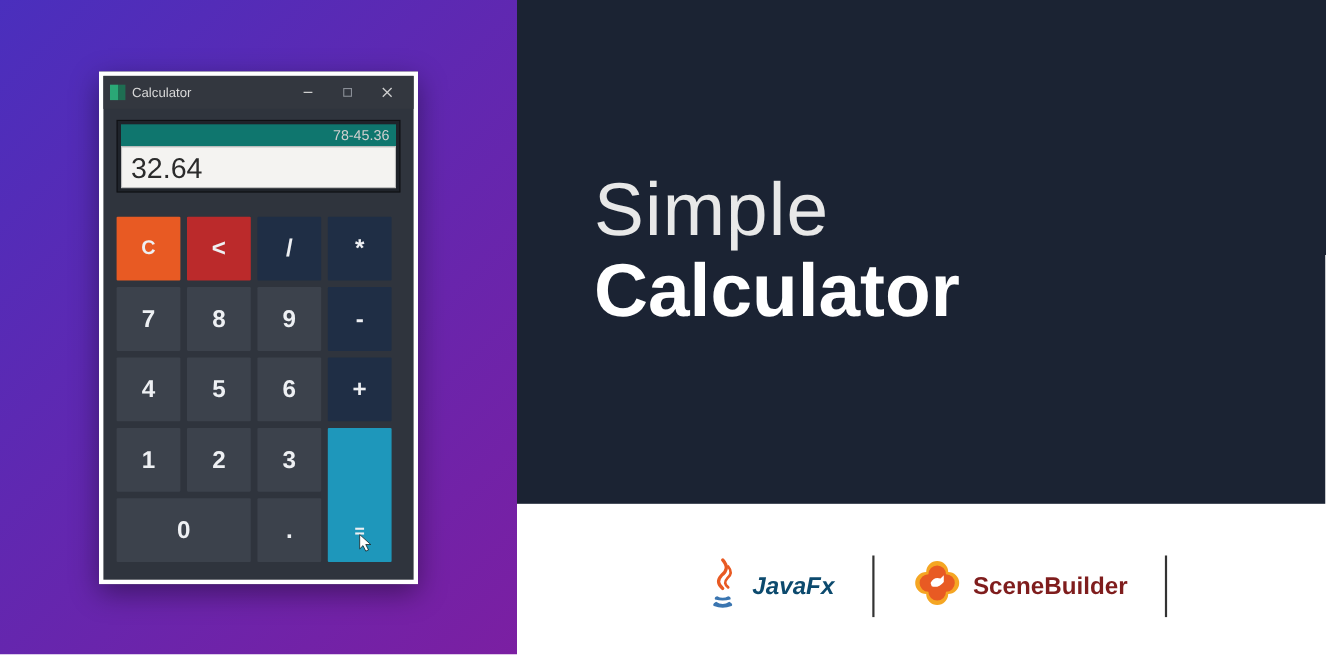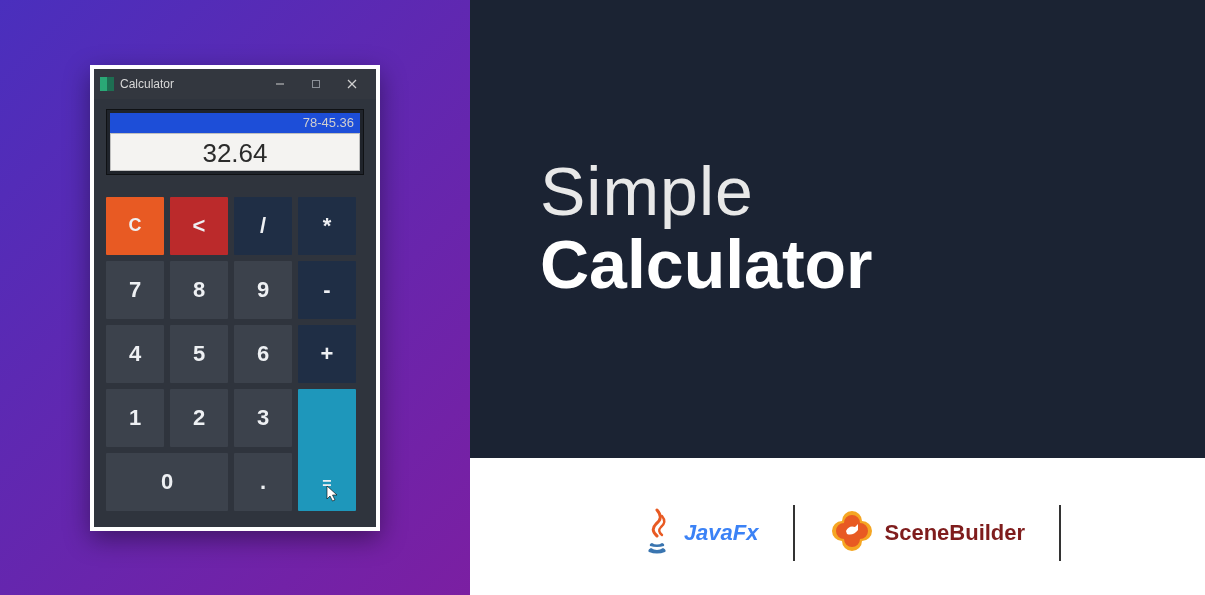--- a/index.html
+++ b/index.html
@@ -85,32 +85,32 @@
   .tb-btn svg { display:block; }
   .calc-body {
     padding: 10px 12px 16px 12px;
   }
   .display-wrap {
     background: #1f232a;
     border: 1px solid #0f1114;
     padding: 3px;
   }
   .expr {
-    background: #1d4ed8;
+    background: #0f766e;
     color: #d0cfcf;
     text-align: right;
     font-size: 13px;
     padding: 2px 6px;
     height: 20px;
     line-height: 16px;
   }
   .result {
     background: #f4f3f1;
     color: #2b2b2b;
-    text-align: center;
+    text-align: left;
     font-size: 26px;
     padding: 4px 8px;
     height: 38px;
     line-height: 30px;
     border: 1px solid #bfbfbf;
   }
   .keypad {
     margin-top: 22px;
     display: grid;
     grid-template-columns: repeat(4, 58px);
@@ -153,21 +153,21 @@
   .vdiv {
     width: 2px;
     height: 56px;
     background: #333;
     margin: 0 4px;
   }
   .tech-label {
     font-size: 22px;
     font-weight: 600;
   }
-  .javafx-label { color: #3b82f6; font-style: italic; }
+  .javafx-label { color: #0c4a6e; font-style: italic; }
   .sb-label { color: #7f1d1d; }
 </style>
 </head>
 <body>
 
 <div class="left-panel">
   <div class="calc-window">
 
     <div class="titlebar">
       <div class="tb-icon"></div>

